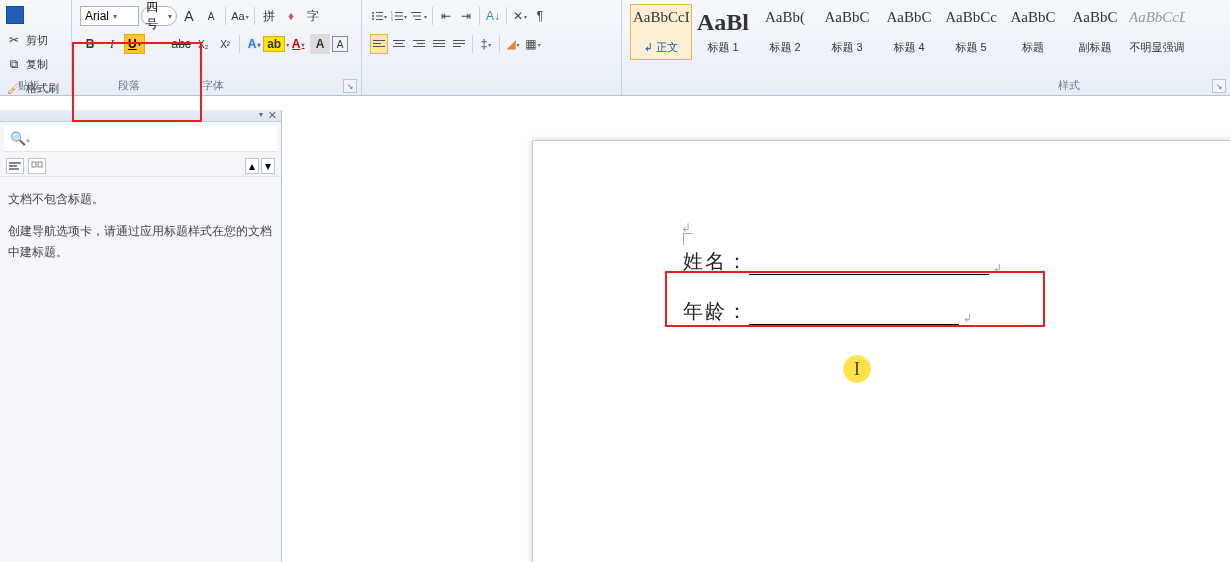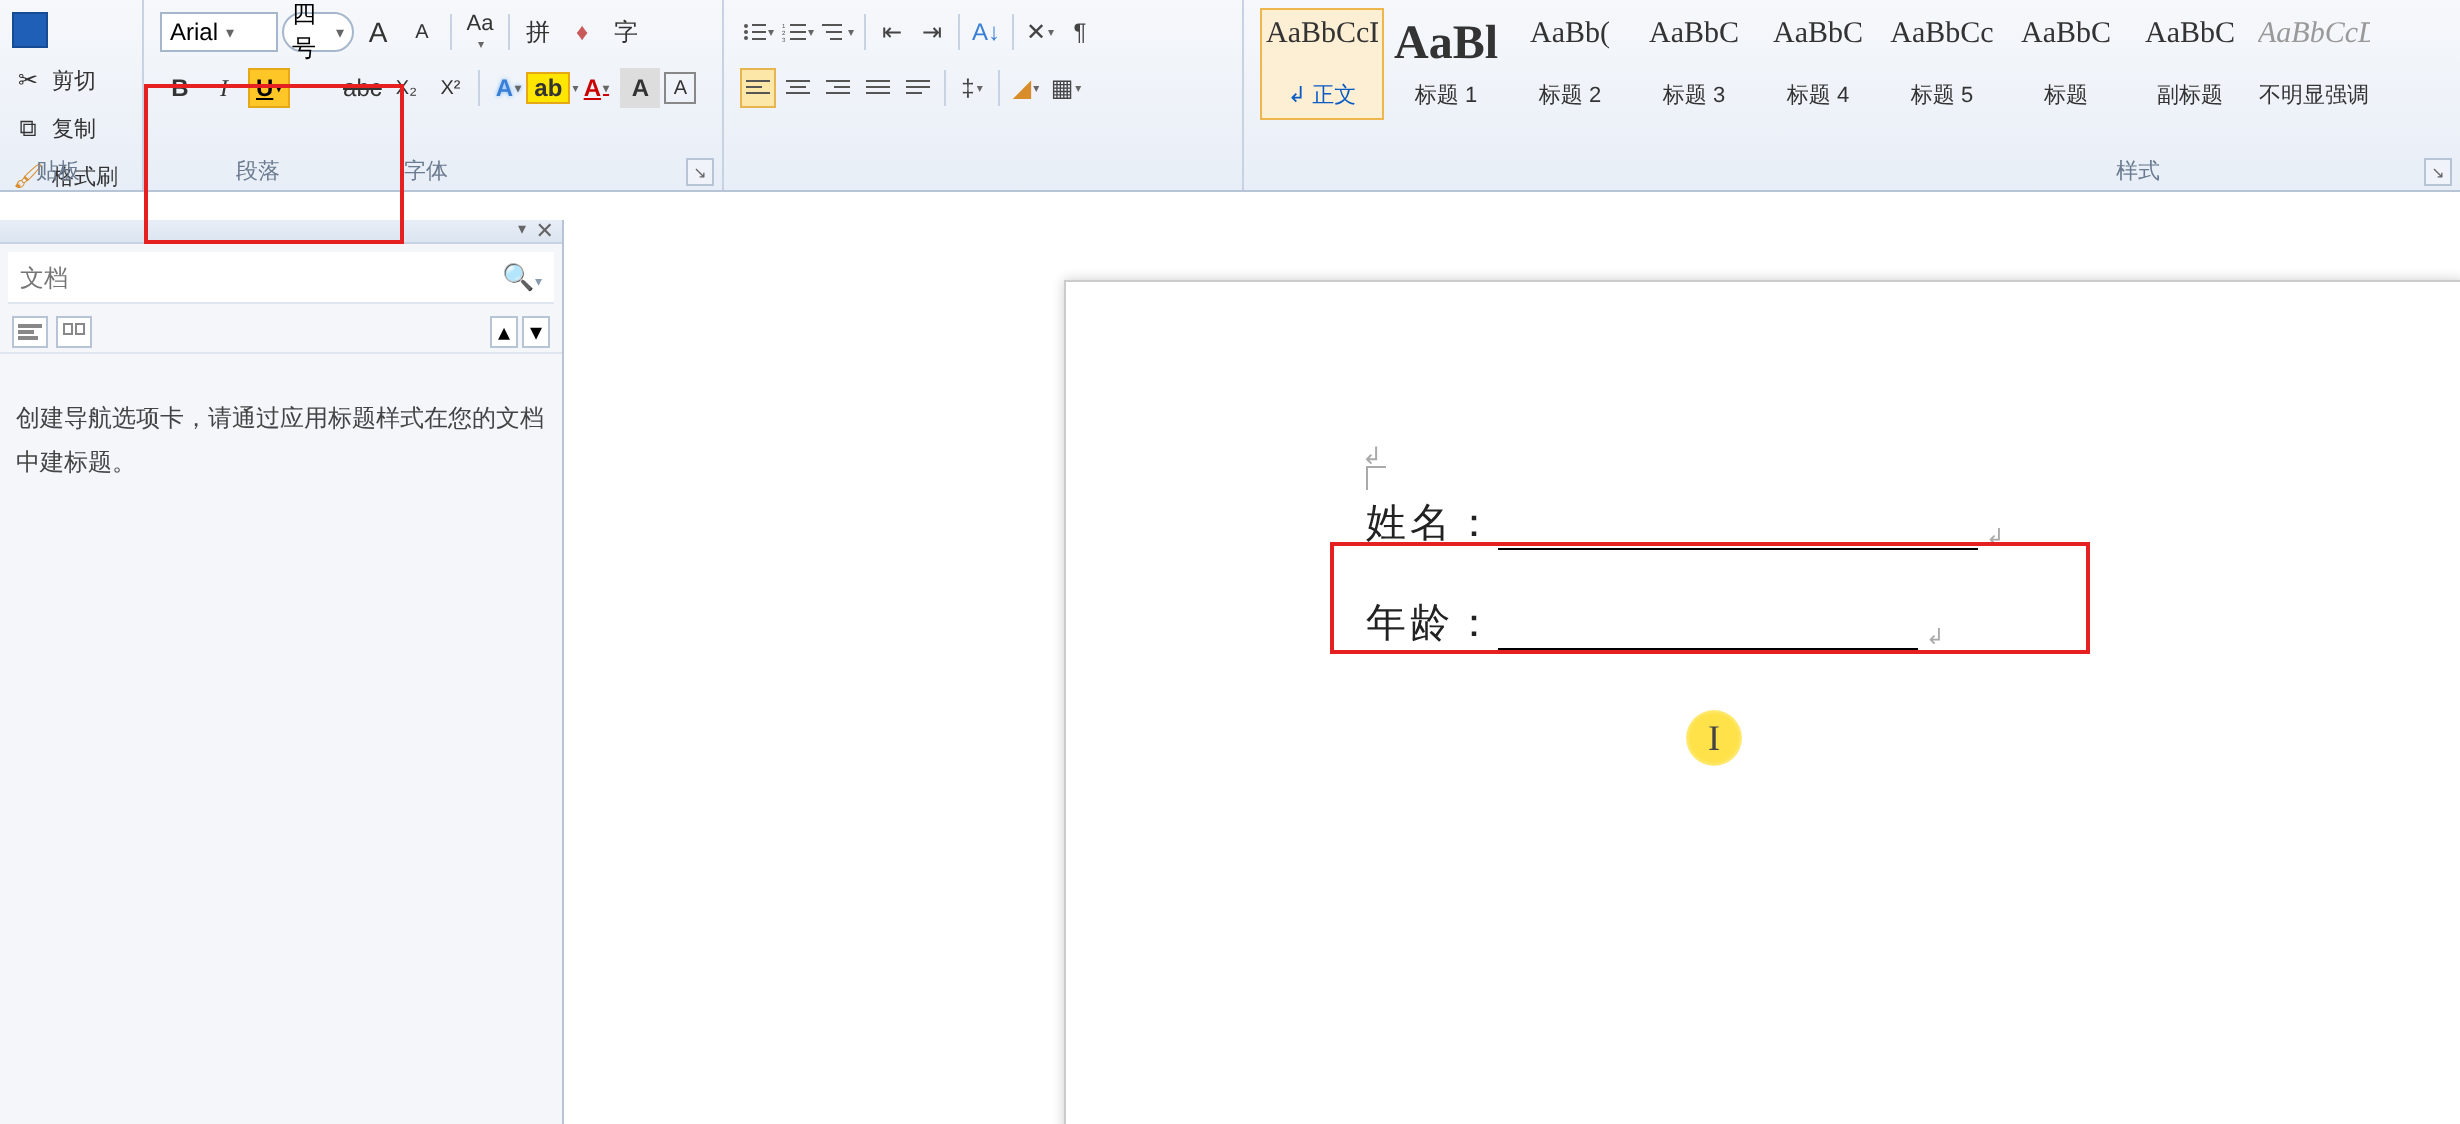--- a/index.html
+++ b/index.html
@@ -23,21 +23,21 @@
 .italic-btn { font-style:italic; font-family:Georgia,serif; }
 .under-btn { background:#ffc627; border:1px solid #e6a817; display:flex; align-items:center; gap:1px; padding:0 3px; height:20px; font-weight:bold; }
 .under-btn .dd { font-size:7px; }
 .strike-btn { text-decoration:line-through;margin-left:24px; }
 .sub-btn { font-size:10px; }
 .sep { width:1px; height:18px; background:#c7d3e2; margin:0 2px; }
 .glow-A { color:#3a7fd6; text-shadow:0 0 2px #7eb7ff; font-weight:bold; }
 .highlight-A { background:#ffe600; padding:0 3px; font-weight:bold; border:1px solid #e6a817; }
 .red-A { color:#c00; font-weight:bold; text-decoration:underline; }
 .char-A { font-weight:bold; background:#ddd; padding:0 2px; }
-.case-Aa { font-size:11px;flex-direction:column; }
+.case-Aa { font-size:11px; }
 
 .para-group { border-right:1px solid #c7d3e2; padding:4px 8px 0; width:260px; }
 .btn-sm { width:18px; height:20px; display:flex; align-items:center; justify-content:center; cursor:pointer; border:1px solid transparent; color:#444; }
 .dd-sm { font-size:6px; color:#666; margin-left:1px; }
 
 .styles-group { flex:1; padding:4px 8px 0; display:flex; gap:0; overflow:hidden; }
 .style-card { width:62px; height:56px; border:1px solid transparent; display:flex; flex-direction:column; align-items:center; justify-content:space-between; padding:4px 2px; cursor:pointer; }
 .style-card.sel { border:1px solid #f0b64e; background:#fdefd3; }
 .style-preview { font-family:"Times New Roman",serif; color:#333; font-size:15px; white-space:nowrap; overflow:hidden; width:100%; text-align:center; }
 .style-preview.big { font-size:24px; font-weight:bold; }
@@ -284,21 +284,20 @@
 </div>
 
 <div class="red-box-1"></div>
 
 <div class="nav-pane">
   <div class="nav-header">
     <span class="dd2">▾</span>
     <span class="close-x">✕</span>
   </div>
   <div class="nav-search">
-    <input placeholder="文档" style="">
     <span class="mag">🔍<span style="font-size:7px">▾</span></span>
   </div>
   <div class="nav-tabs">
     <div class="nav-tab">
         <svg>
           <rect width="12" height="2" y="1" fill="#888"></rect>
           <rect width="8" height="2" y="4" fill="#888"></rect>
           <rect width="10" height="2" y="7" fill="#888"></rect>
         </svg>
       </div>
@@ -307,20 +306,21 @@
           <rect width="4" height="5" x="1" y="1" fill="none" stroke="#888"></rect>
           <rect width="4" height="5" x="7" y="1" fill="none" stroke="#888"></rect>
         </svg>
       </div>
     <div class="nav-collapse">
       <div class="nav-tab" style="width:14px">▴</div>
       <div class="nav-tab" style="width:14px">▾</div>
     </div>
   </div>
   <div class="nav-body">
+    <div>文档不包含标题。</div>
     <div style="height:10px"></div>
     <div>创建导航选项卡，请通过应用标题样式在您的文档中建标题。</div>
   </div>
 </div>
 
 <div class="doc-area">
   <div class="page">
     <span class="margin-mark2">↲</span>
     <span class="margin-mark"></span>
     <div class="page-content">

